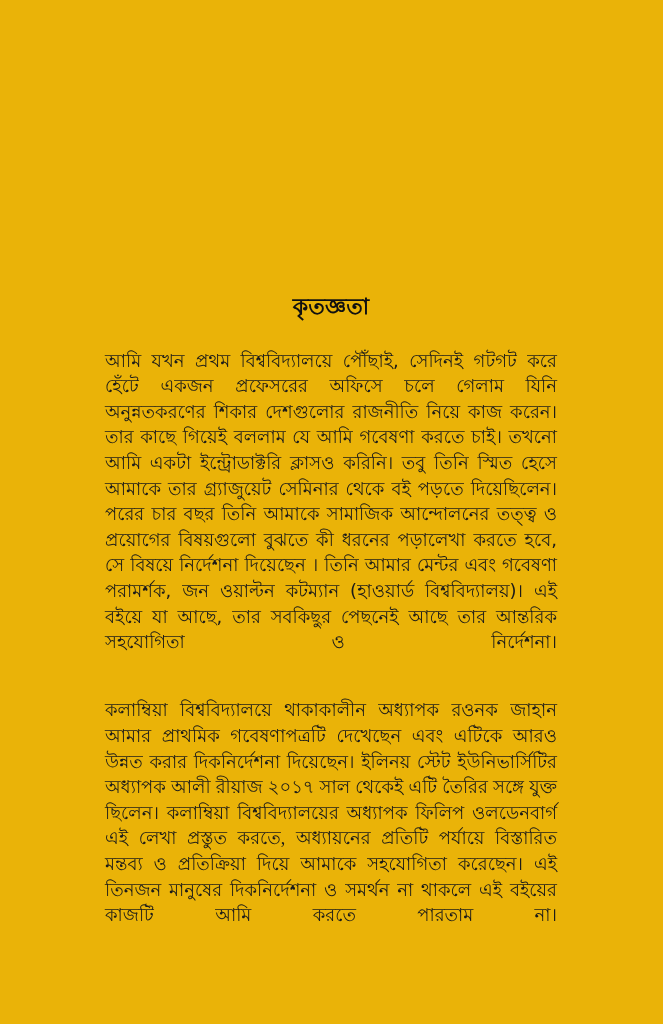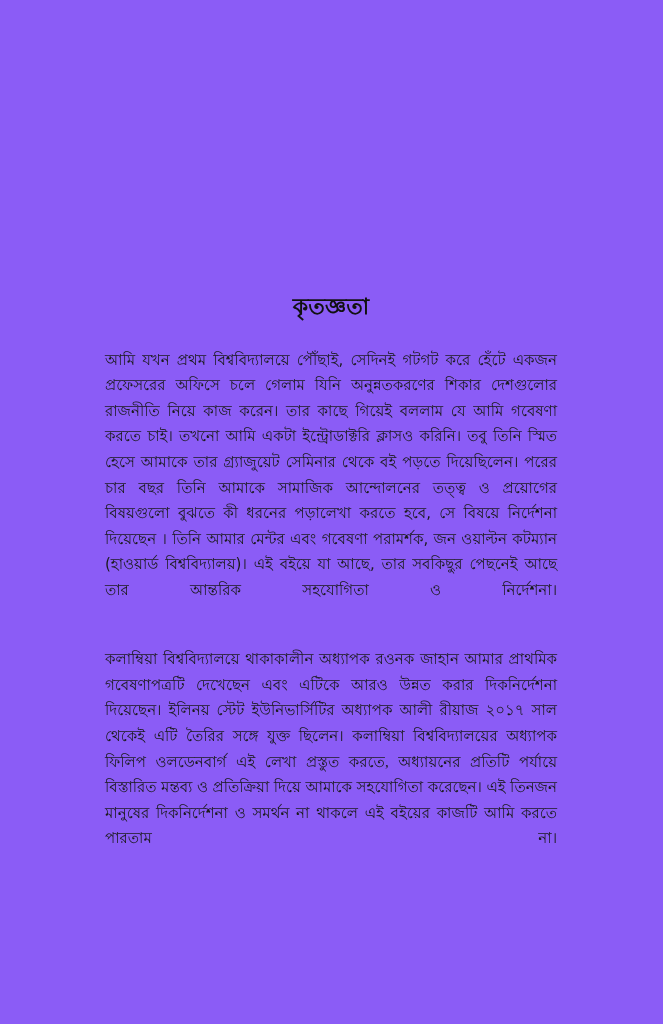--- a/index.html
+++ b/index.html
@@ -15,21 +15,21 @@
     overflow: hidden;
     font-family: "DejaVu Sans", "Liberation Sans", sans-serif;
     color: #1a1a1a;
     -webkit-font-smoothing: antialiased;
   }
 
   
   .page {
     position: absolute;
     inset: 0;
-    background: #8b5cf6;
+    background: #eab308;
   }
 
   
   .text-column {
     position: absolute;
     left: 105px;
     top: 292px;
     width: 452px;
   }
 
@@ -39,21 +39,21 @@
     font-weight: 700;
     text-align: center;
     line-height: 1.35;
     letter-spacing: 0.2px;
     margin: 0 0 26px 0;
     color: #111111;
   }
 
   
   .body-paragraph {
-    font-size: 15px;
+    font-size: 18px;
     line-height: 25.6px;
     text-align: justify;
     text-justify: inter-word;
     margin: 0;
     color: #1a1a1a;
     word-spacing: 0.2px;
     hyphens: none;
   }
   .body-paragraph + .body-paragraph {
     margin-top: 18px;

